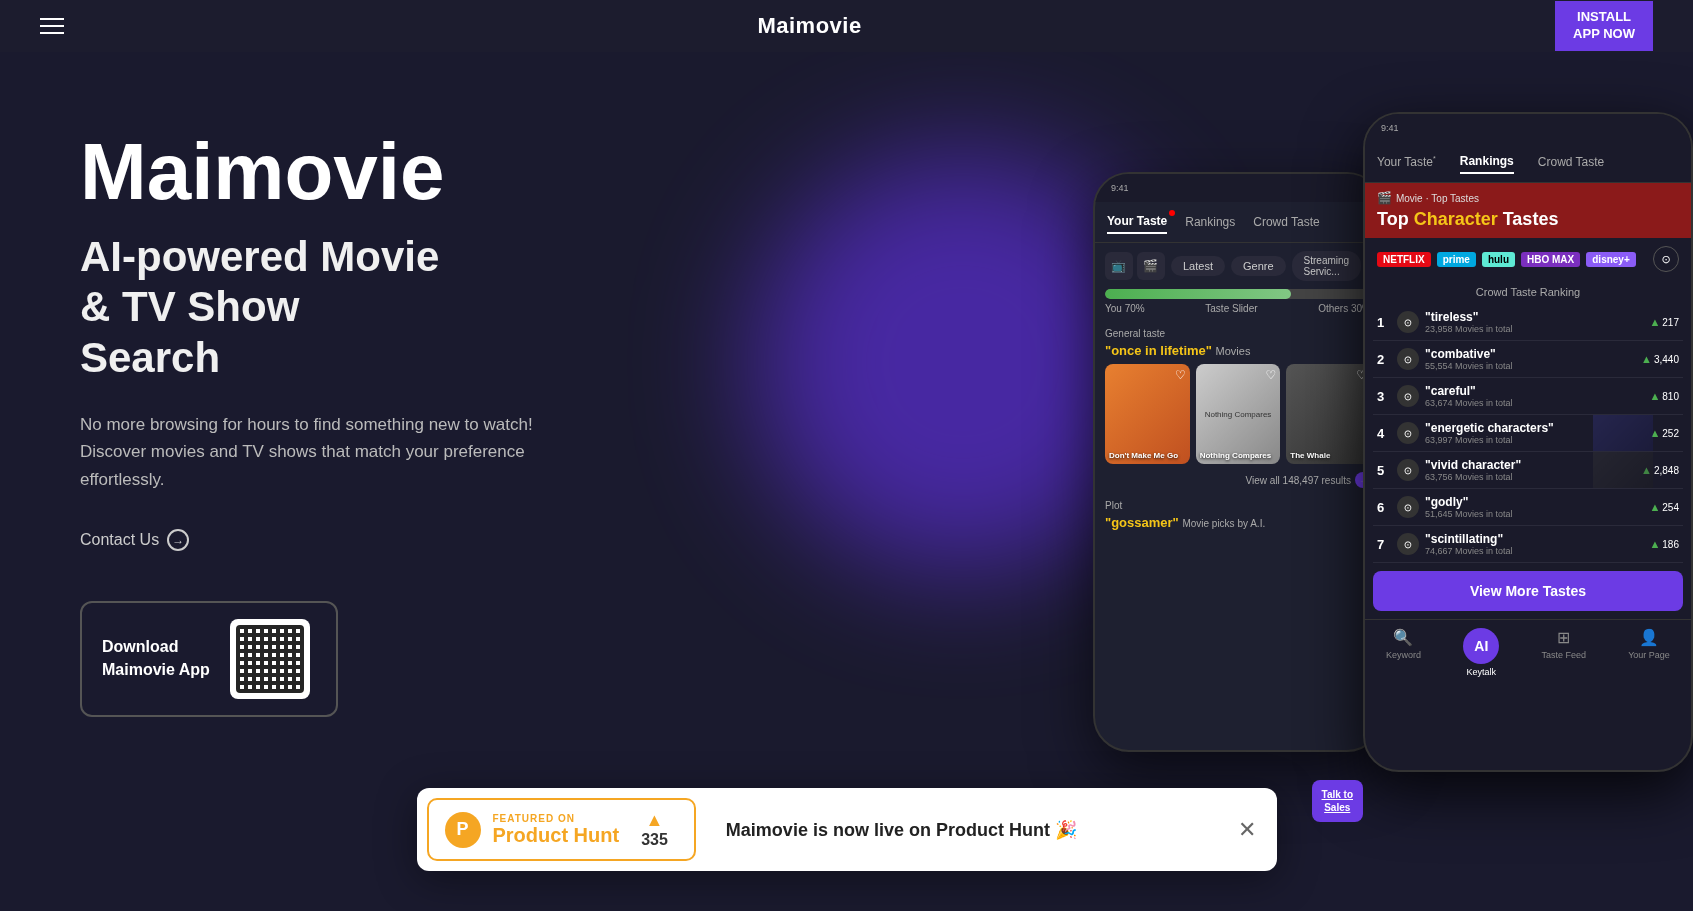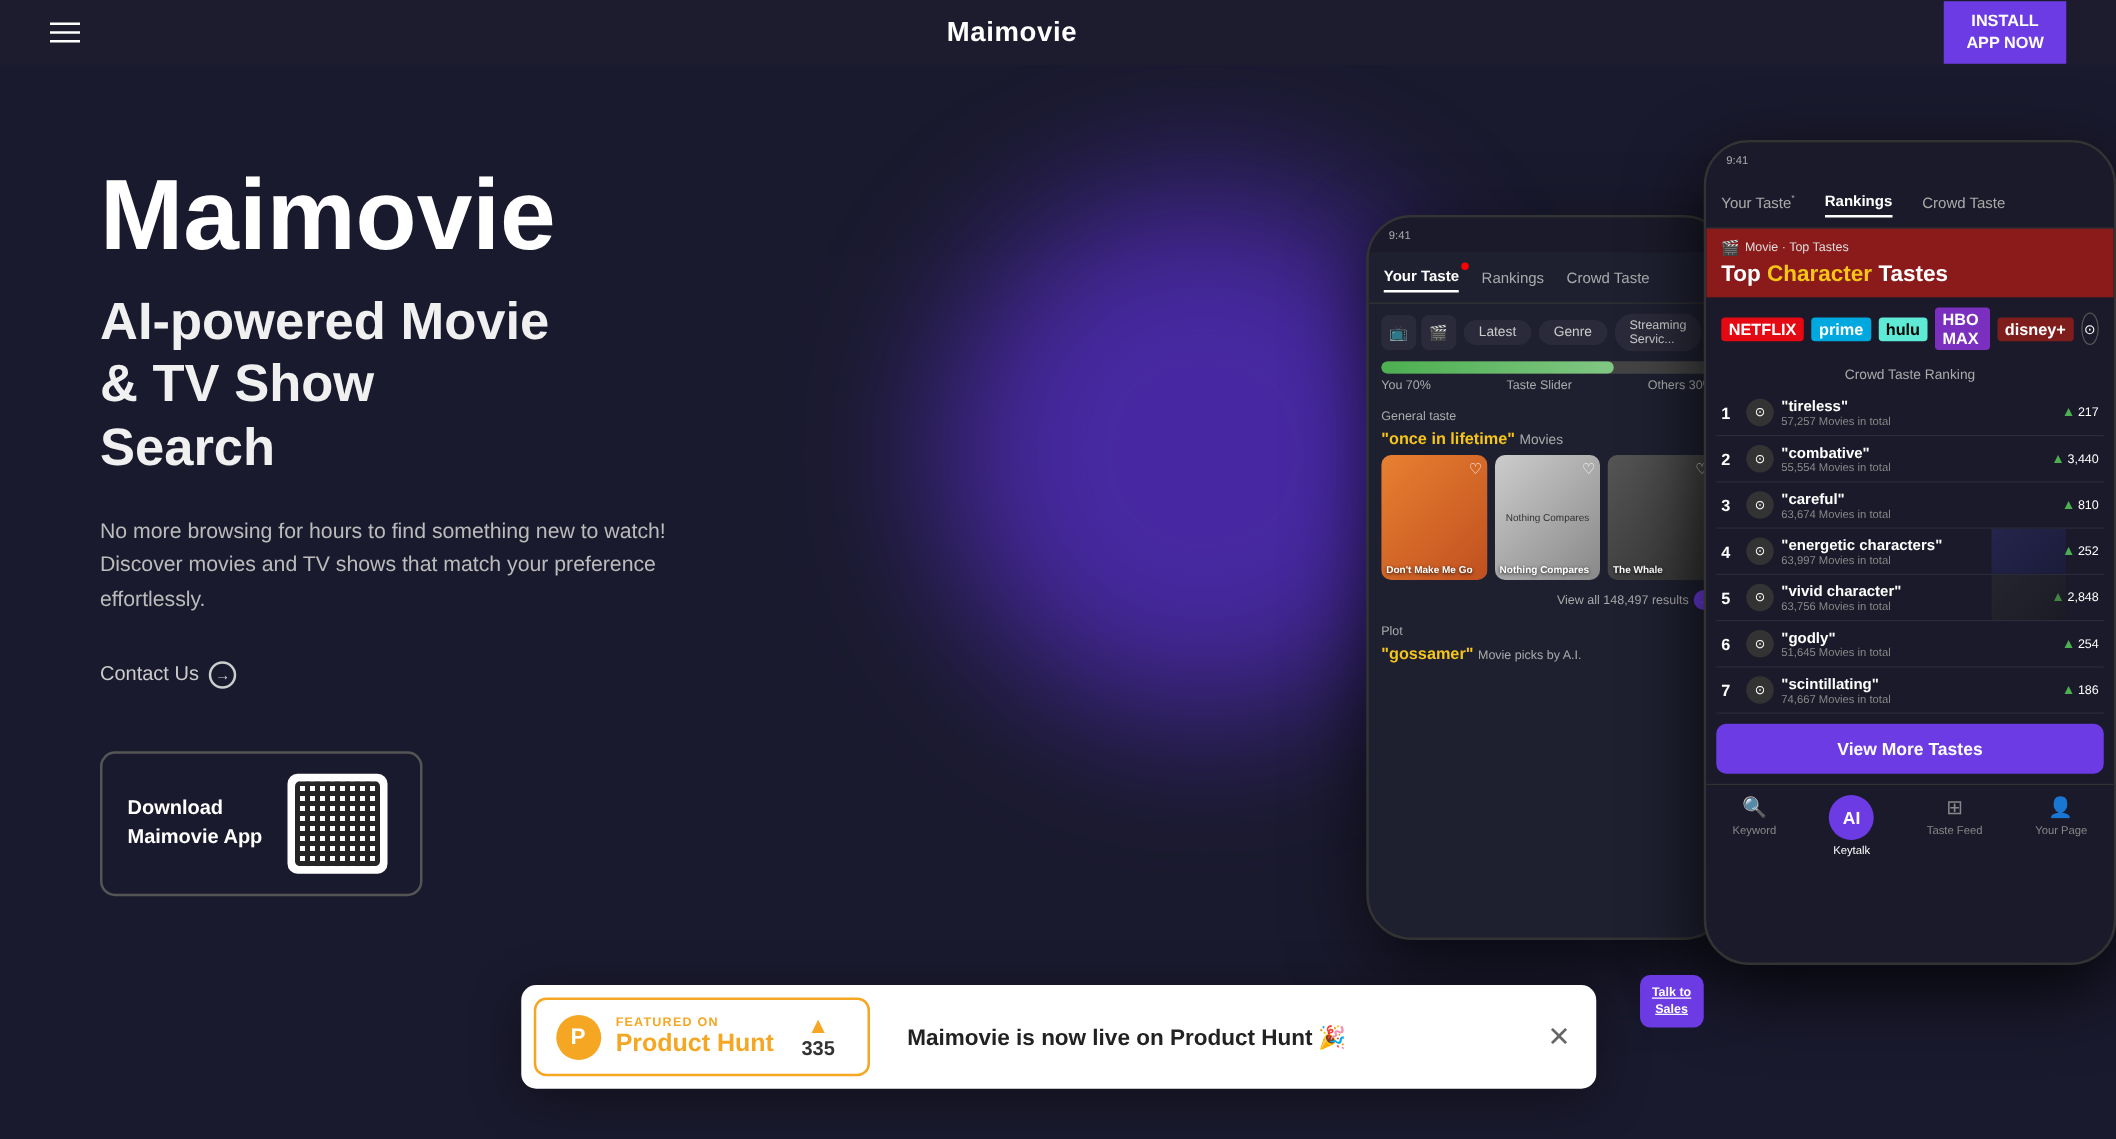--- a/index.html
+++ b/index.html
@@ -414,28 +414,28 @@
       display: flex;
       align-items: center;
       gap: 6px;
       padding: 8px 12px;
       background: #1a1a2a;
     }
     .streaming-badge {
       background: #e50914;
       border-radius: 3px;
       padding: 2px 6px;
-      font-size: 13px;
+      font-size: 10px;
       font-weight: 900;
       color: #fff;
     }
     .streaming-badge.prime { background: #00a8e0; }
     .streaming-badge.hulu { background: #5eead4; color: #000; }
     .streaming-badge.hbo { background: #7b2fbe; }
-    .streaming-badge.disney { background: #7f1d1d; }
+    .streaming-badge.disney { background: #8b5cf6; }
     .filter-btn-p2 {
       margin-left: auto;
       width: 26px;
       height: 26px;
       border: 1px solid #555;
       border-radius: 50%;
       display: flex;
       align-items: center;
       justify-content: center;
       font-size: 11px;
@@ -803,21 +803,21 @@
 
       <div class="crowd-ranking-header">Crowd Taste Ranking</div>
 
       <div class="ranking-list">
 
         <div class="ranking-item">
           <span class="rank-num">1</span>
           <div class="taste-icon">⊙</div>
           <div style="flex:1;">
             <div class="taste-name"><span class="taste-name-quotes">tireless</span></div>
-            <div class="taste-count">57,257 Movies in total</div>
+            <div class="taste-count">23,958 Movies in total</div>
           </div>
           <span class="rank-arrow">▲</span>
           <span class="rank-change">217</span>
         </div>
 
         <div class="ranking-item">
           <span class="rank-num">2</span>
           <div class="taste-icon">⊙</div>
           <div style="flex:1;">
             <div class="taste-name"><span class="taste-name-quotes">combative</span></div>

